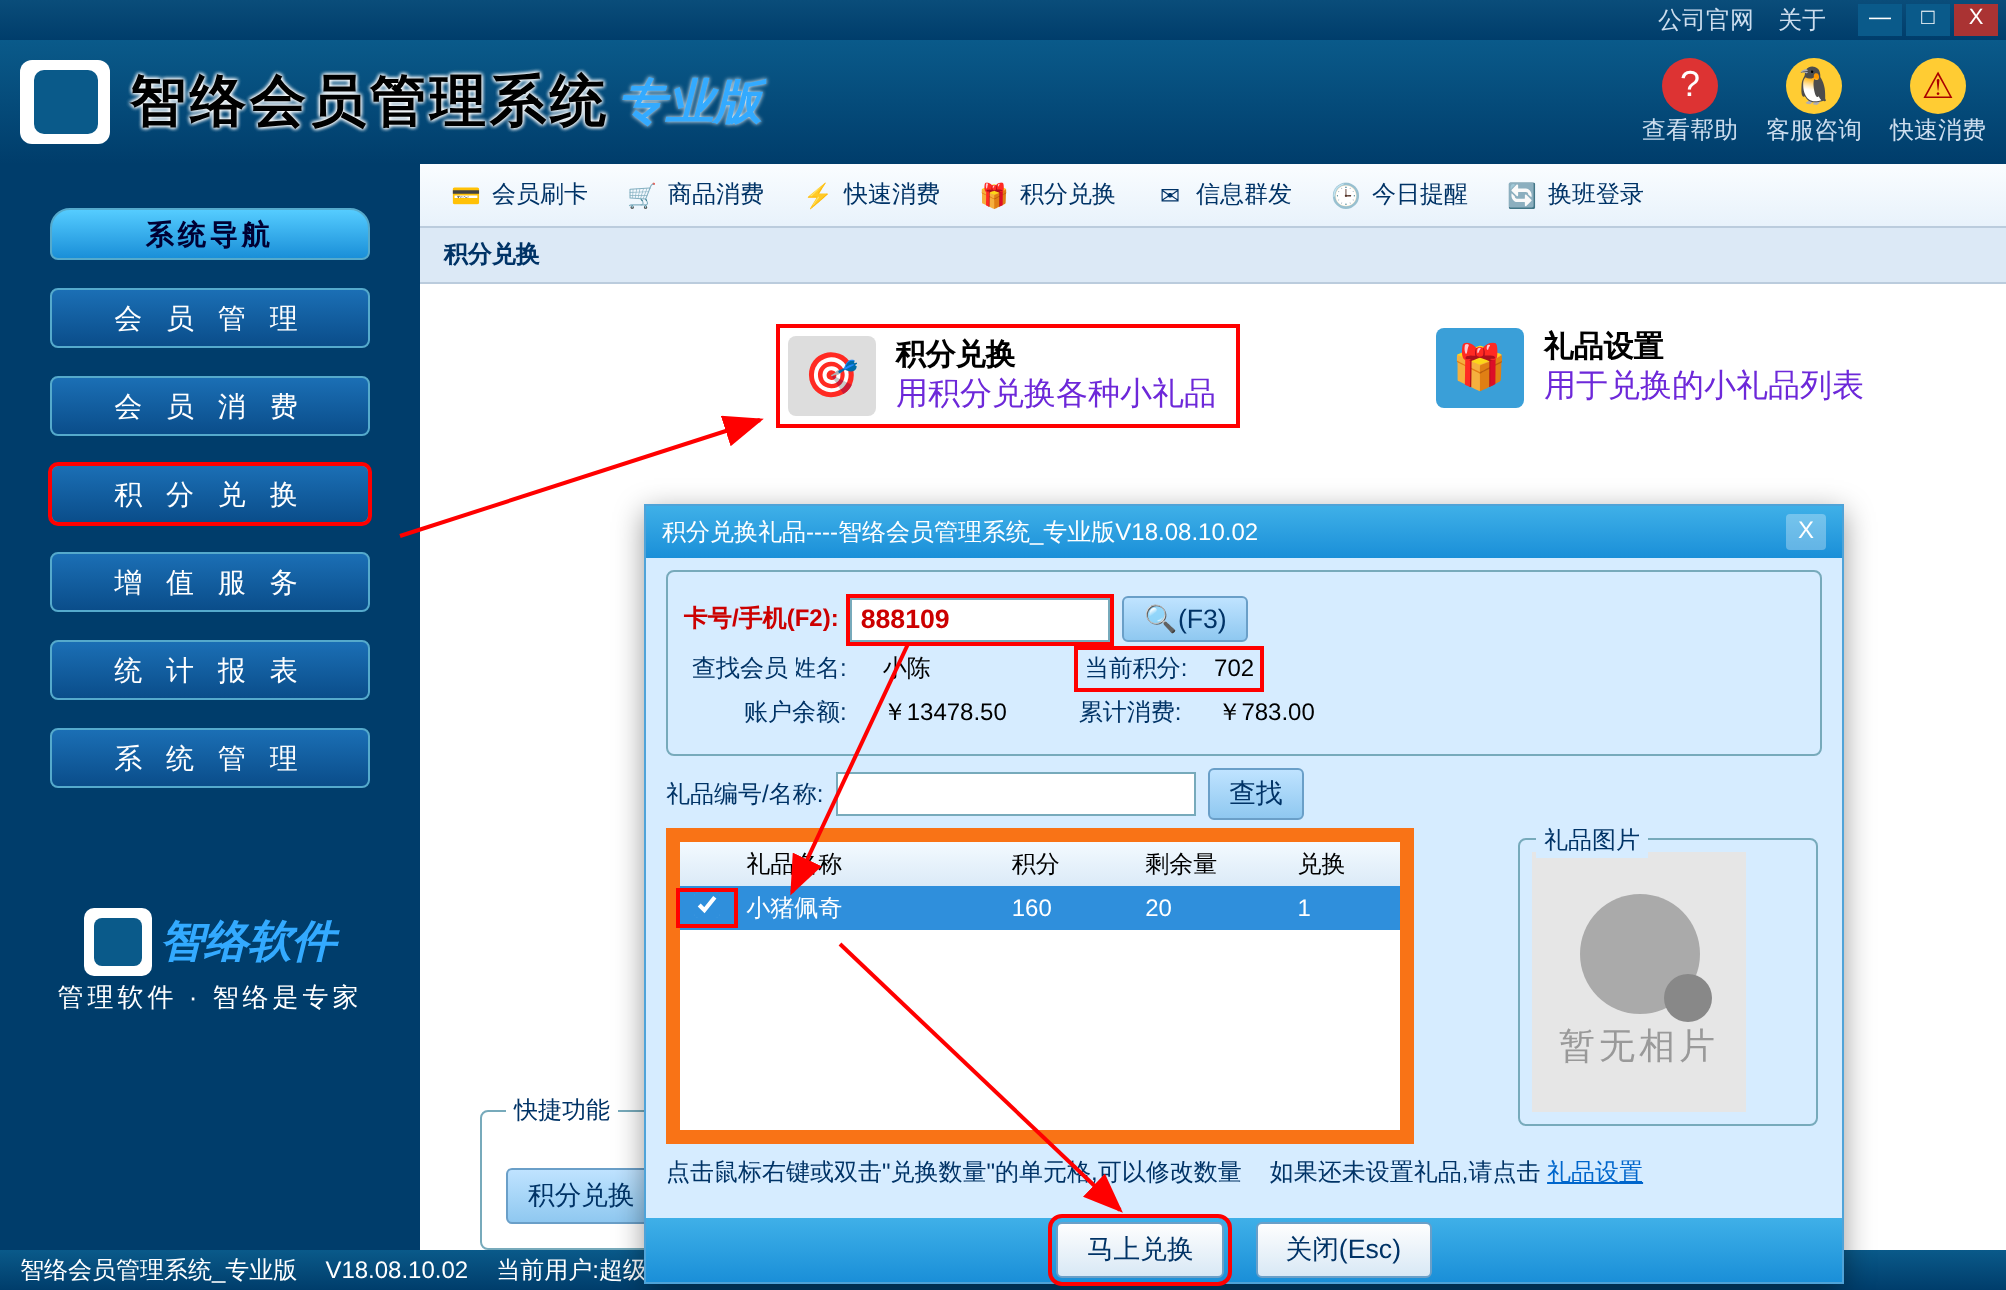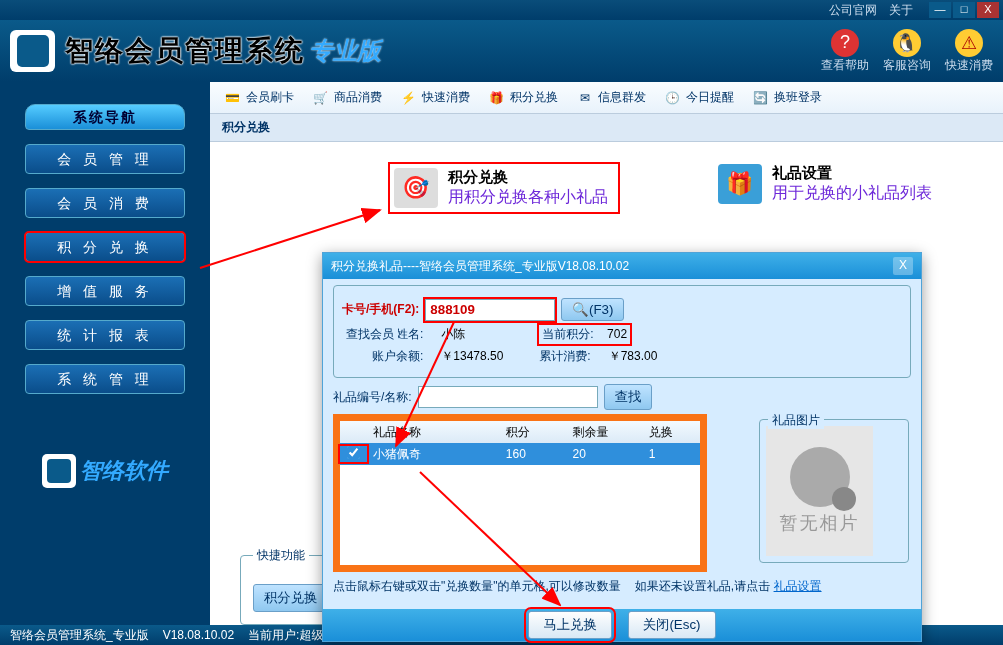--- a/index.html
+++ b/index.html
@@ -123,20 +123,21 @@
     <div class="sbtn">增 值 服 务</div>
     <div class="sbtn">统 计 报 表</div>
     <div class="sbtn">系 统 管 理</div>
     <div class="brand">
       <div class="bt">
           <div class="blogo">
             <div class="blogo-in"></div>
           </div>
           <span>智络软件</span>
         </div>
+      <div class="bs">管理软件 · 智络是专家</div>
     </div>
   </div>
 
   <div class="main">
     <div class="toolbar">
       <div class="tbtn">
           <span class="tic">💳</span>
           <span>会员刷卡</span>
         </div>
       <div class="tbtn">

